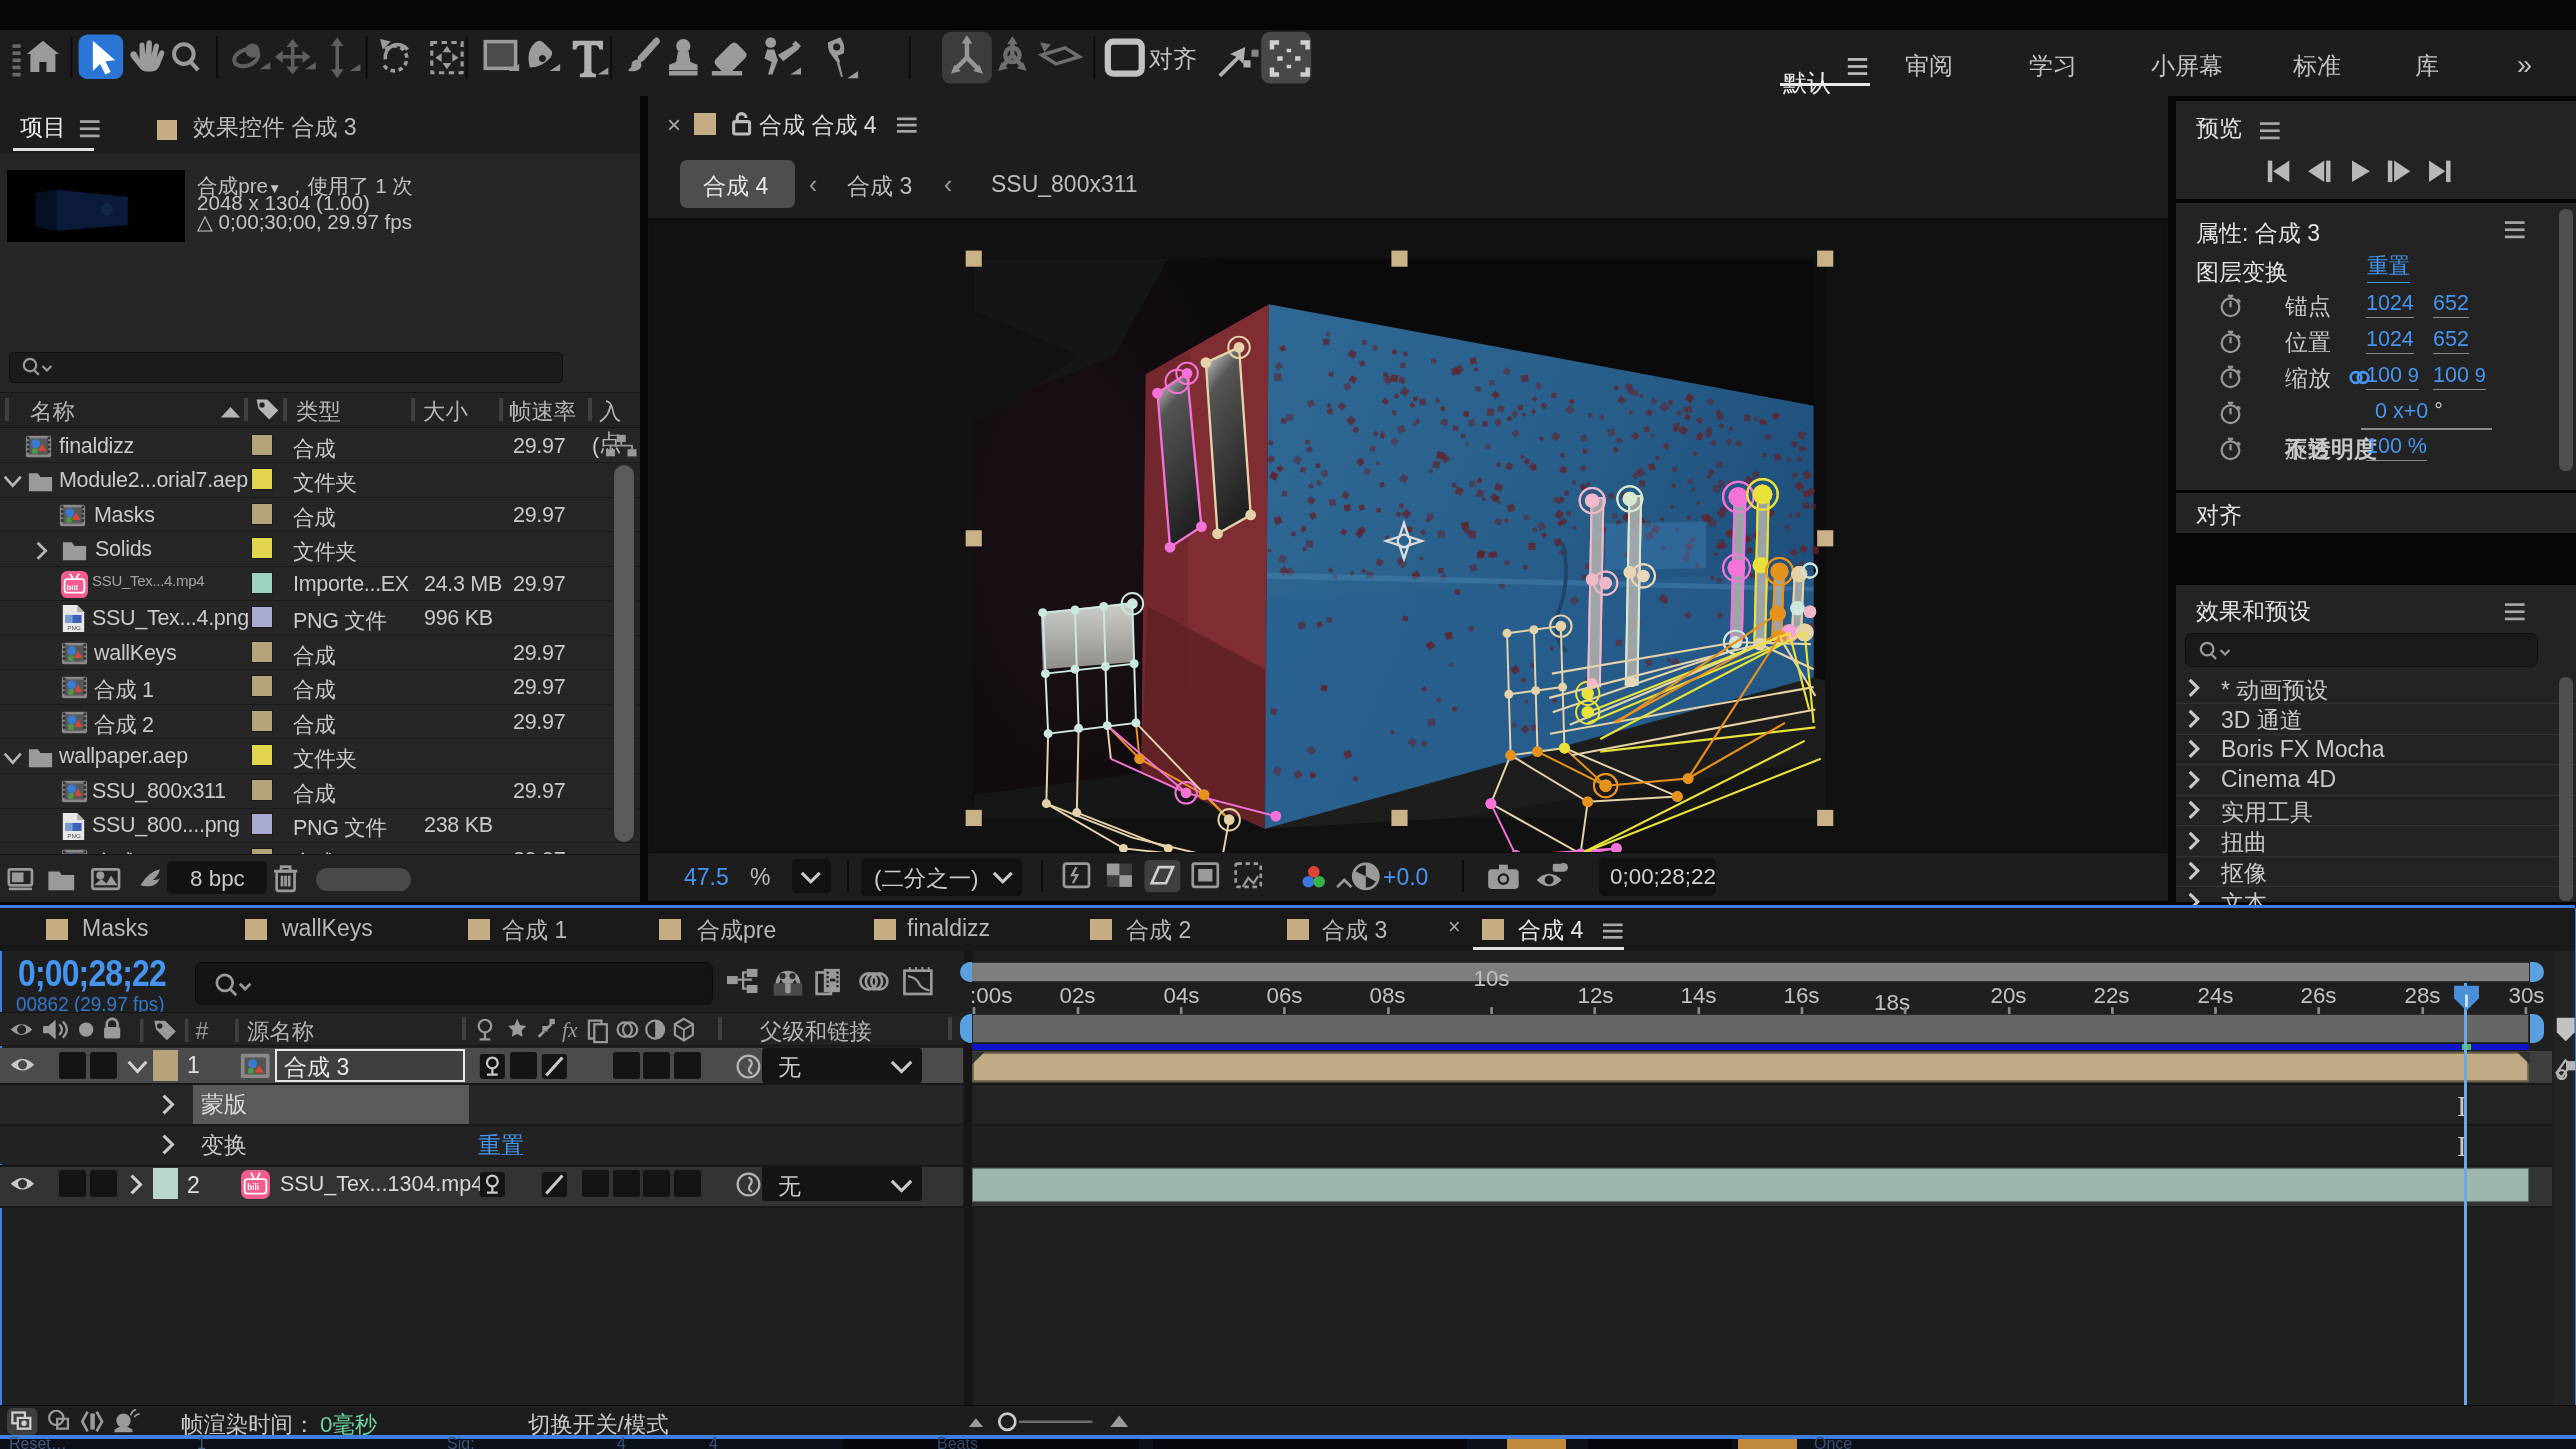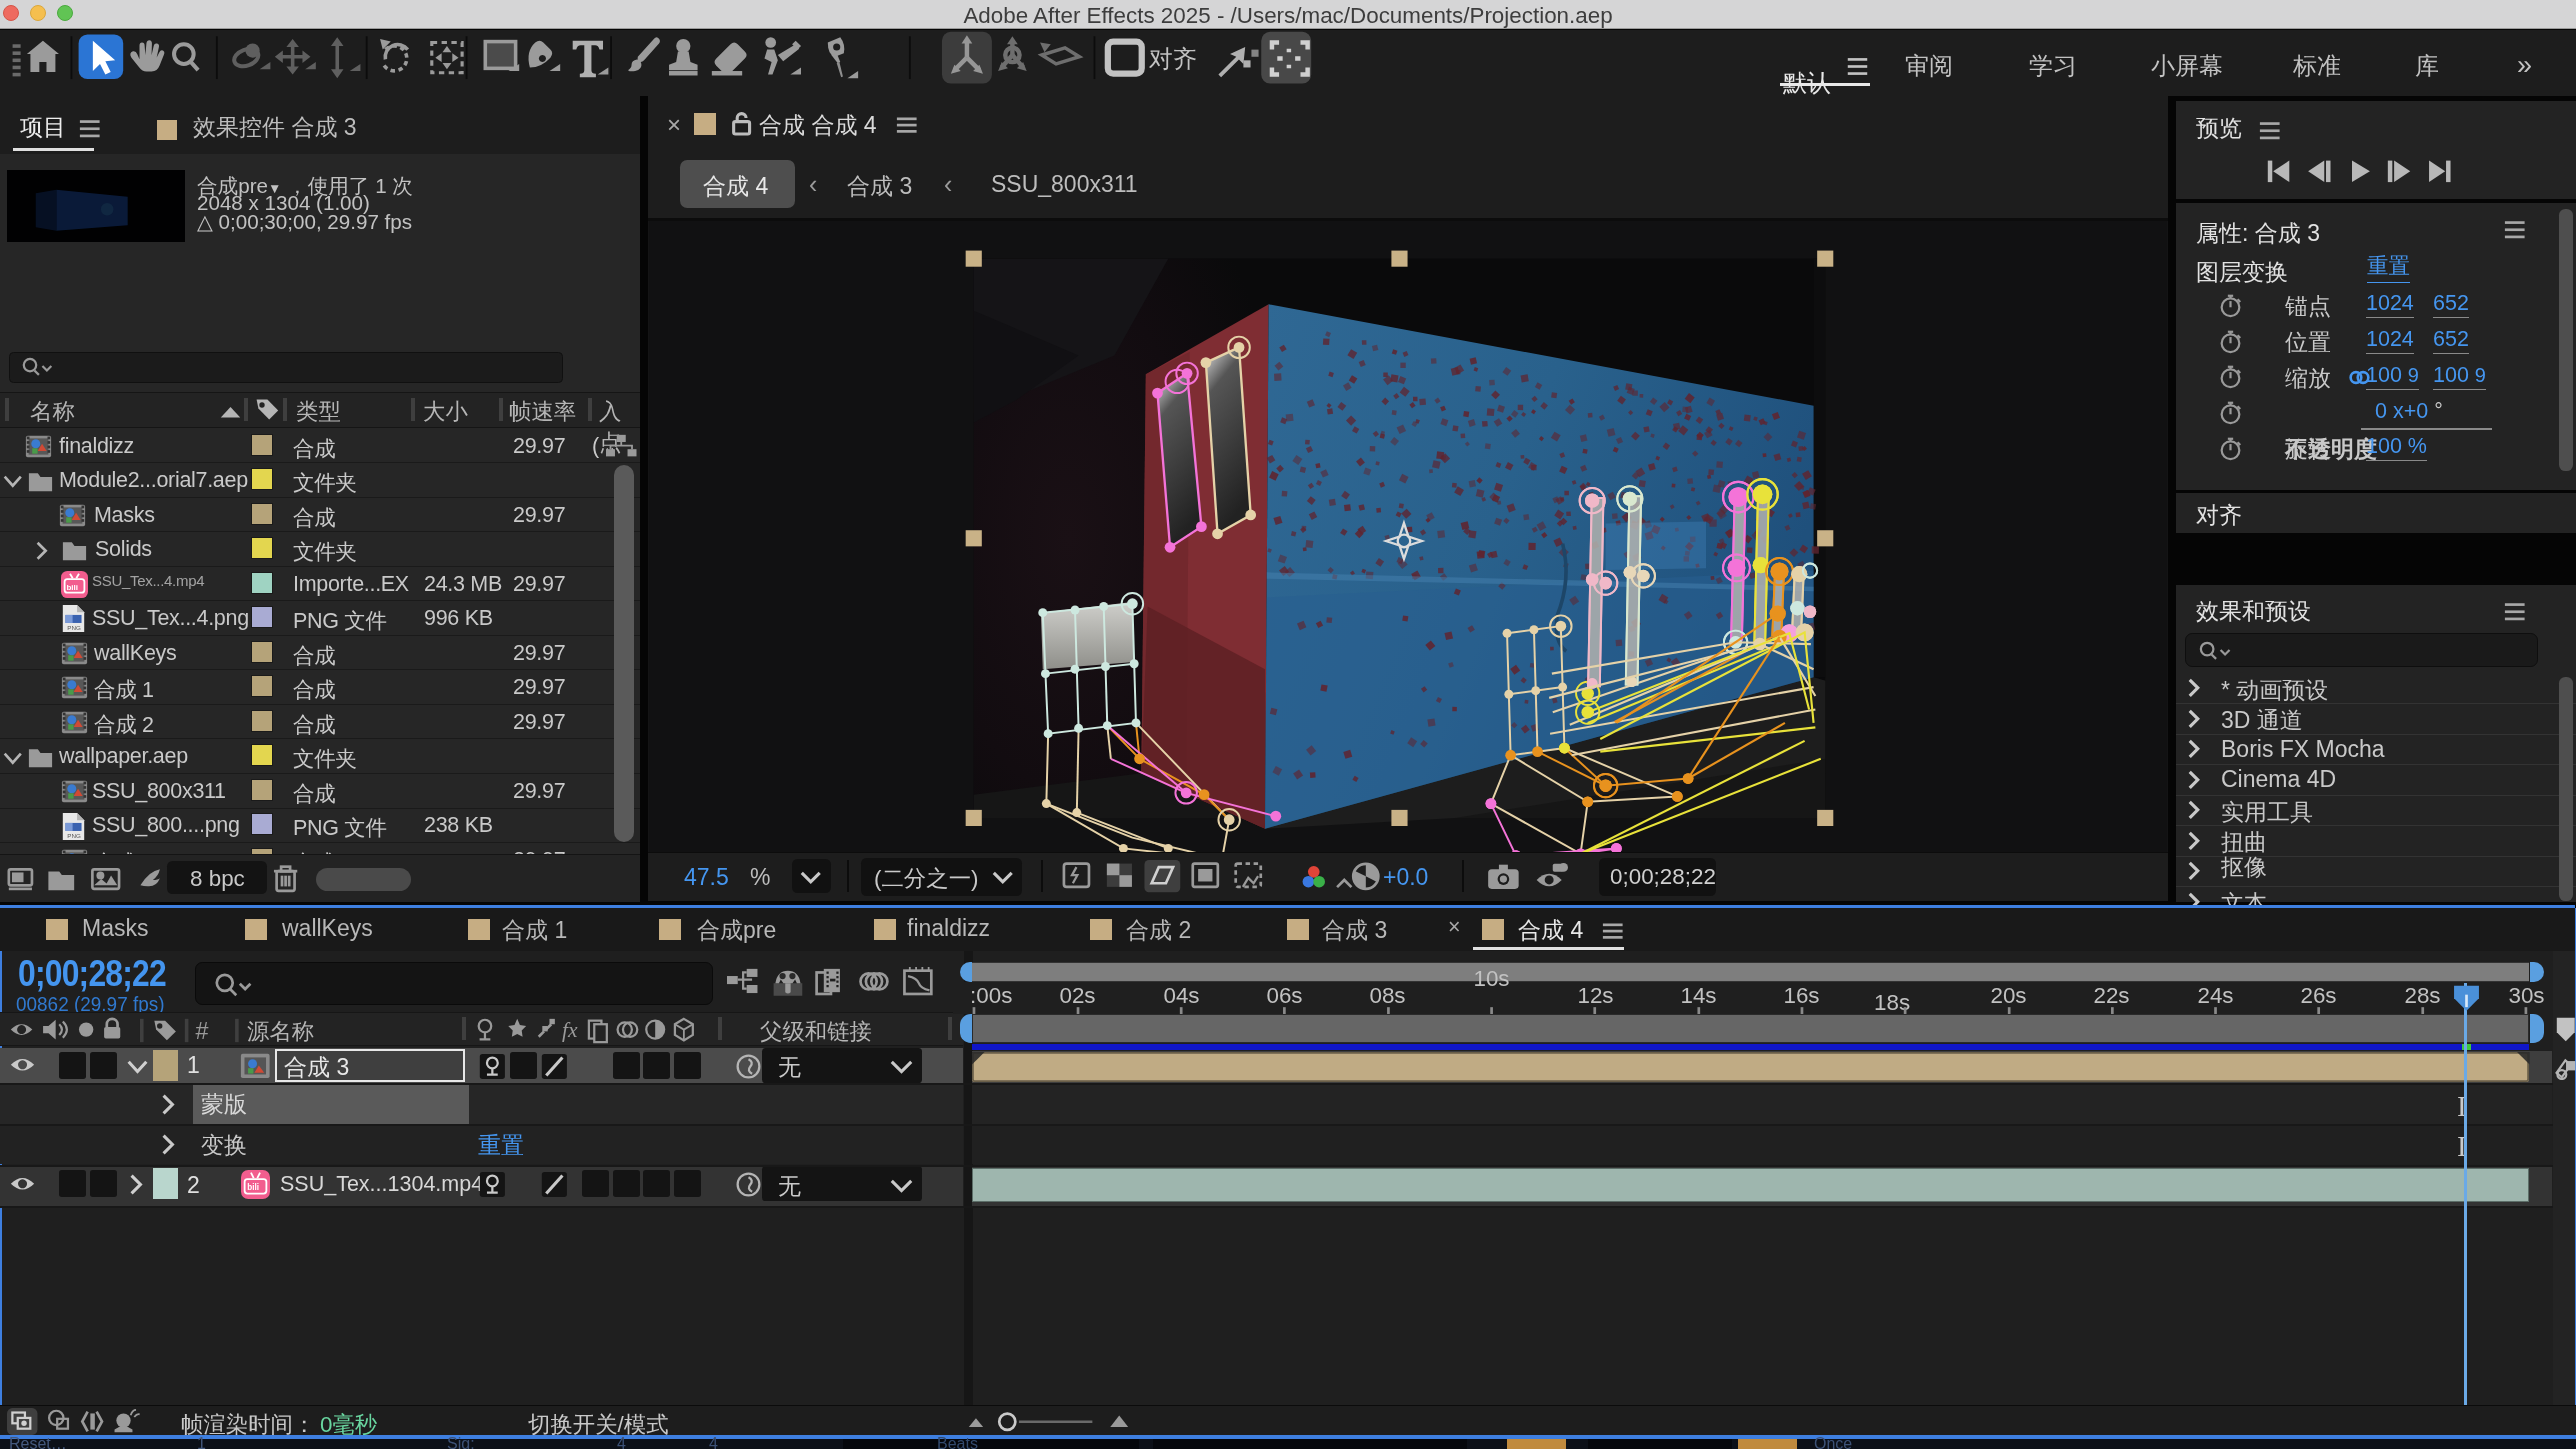--- a/index.html
+++ b/index.html
@@ -12,26 +12,20 @@
 .titletext{position:absolute;top:2.7px;left:0;width:2576px;text-align:center;font-size:22.4px;color:#3d3d3d;}
 .toolbar{position:absolute;left:0;top:30px;width:2576px;height:66px;background:#1d1d1d;}
 .wstab{position:absolute;top:20px;font-size:24px;color:#c2c2c2;}
 .panel{position:absolute;background:#262626;}
 .ptab{font-size:23px;color:#bdbdbd;}
 </style>
 </head>
 <body>
 <div id="page">
 
-<div class="titlebar">
-  <div class="tl" style="left:2.7px;background:#ee6a5f;border:0.9px solid #d55548;"></div>
-  <div class="tl" style="left:30px;background:#f5bf4f;border:0.9px solid #dba73b;"></div>
-  <div class="tl" style="left:57px;background:#61c454;border:0.9px solid #4aaa3e;"></div>
-  <div class="titletext">Adobe After Effects 2025 - /Users/mac/Documents/Projection.aep</div>
-</div>
 
 <div class="toolbar">
   <svg class="abs" style="left:0;top:0" width="2576" height="66" viewBox="0 0 2872 74">
 
     <g fill="#6a6a6a">
       <rect x="6" y="16" width="9" height="4"></rect>
           <rect x="6" y="24" width="9" height="4"></rect>
           <rect x="6" y="32" width="9" height="4"></rect>
           <rect x="6" y="40" width="9" height="4"></rect>
           <rect x="6" y="48" width="9" height="4"></rect>
@@ -1422,21 +1416,21 @@
         <div class="abs" style="left:45px;top:212px;font-size:23px;color:#c9c9c9;">实用工具</div>
         <div class="abs" style="left:0;top:271px;width:400px;height:1.3px;background:#333;"></div>
         <svg class="abs" style="left:10.8px;top:246px" width="14.4" height="21.5" viewBox="0 0 16 24">
           <path d="M3 2 L12 11 L3 20" stroke="#c9c9c9" stroke-width="3.5" fill="none"></path>
         </svg>
         <div class="abs" style="left:45px;top:242px;font-size:23px;color:#c9c9c9;">扭曲</div>
         <div class="abs" style="left:0;top:301px;width:400px;height:1.3px;background:#333;"></div>
         <svg class="abs" style="left:10.8px;top:276px" width="14.4" height="21.5" viewBox="0 0 16 24">
           <path d="M3 2 L12 11 L3 20" stroke="#c9c9c9" stroke-width="3.5" fill="none"></path>
         </svg>
-        <div class="abs" style="left:45px;top:267px;font-size:23px;color:#c9c9c9;">抠像</div>
+        <div class="abs" style="left:45px;top:273px;font-size:23px;color:#c9c9c9;">抠像</div>
         <div class="abs" style="left:0;top:332px;width:400px;height:1.3px;background:#333;"></div>
         <svg class="abs" style="left:10.8px;top:307px" width="14.4" height="21.5" viewBox="0 0 16 24">
           <path d="M3 2 L12 11 L3 20" stroke="#c9c9c9" stroke-width="3.5" fill="none"></path>
         </svg>
         <div class="abs" style="left:45px;top:303px;font-size:23px;color:#c9c9c9;">文本</div>
   </div>
 
   <div class="abs" style="left:383px;top:113px;width:13.5px;height:262px;background:#4e4e4e;border-radius:6.3px;"></div>
   <div class="abs" style="left:383px;top:581px;width:13.5px;height:224px;background:#4e4e4e;border-radius:6.3px;"></div>
 </div>

